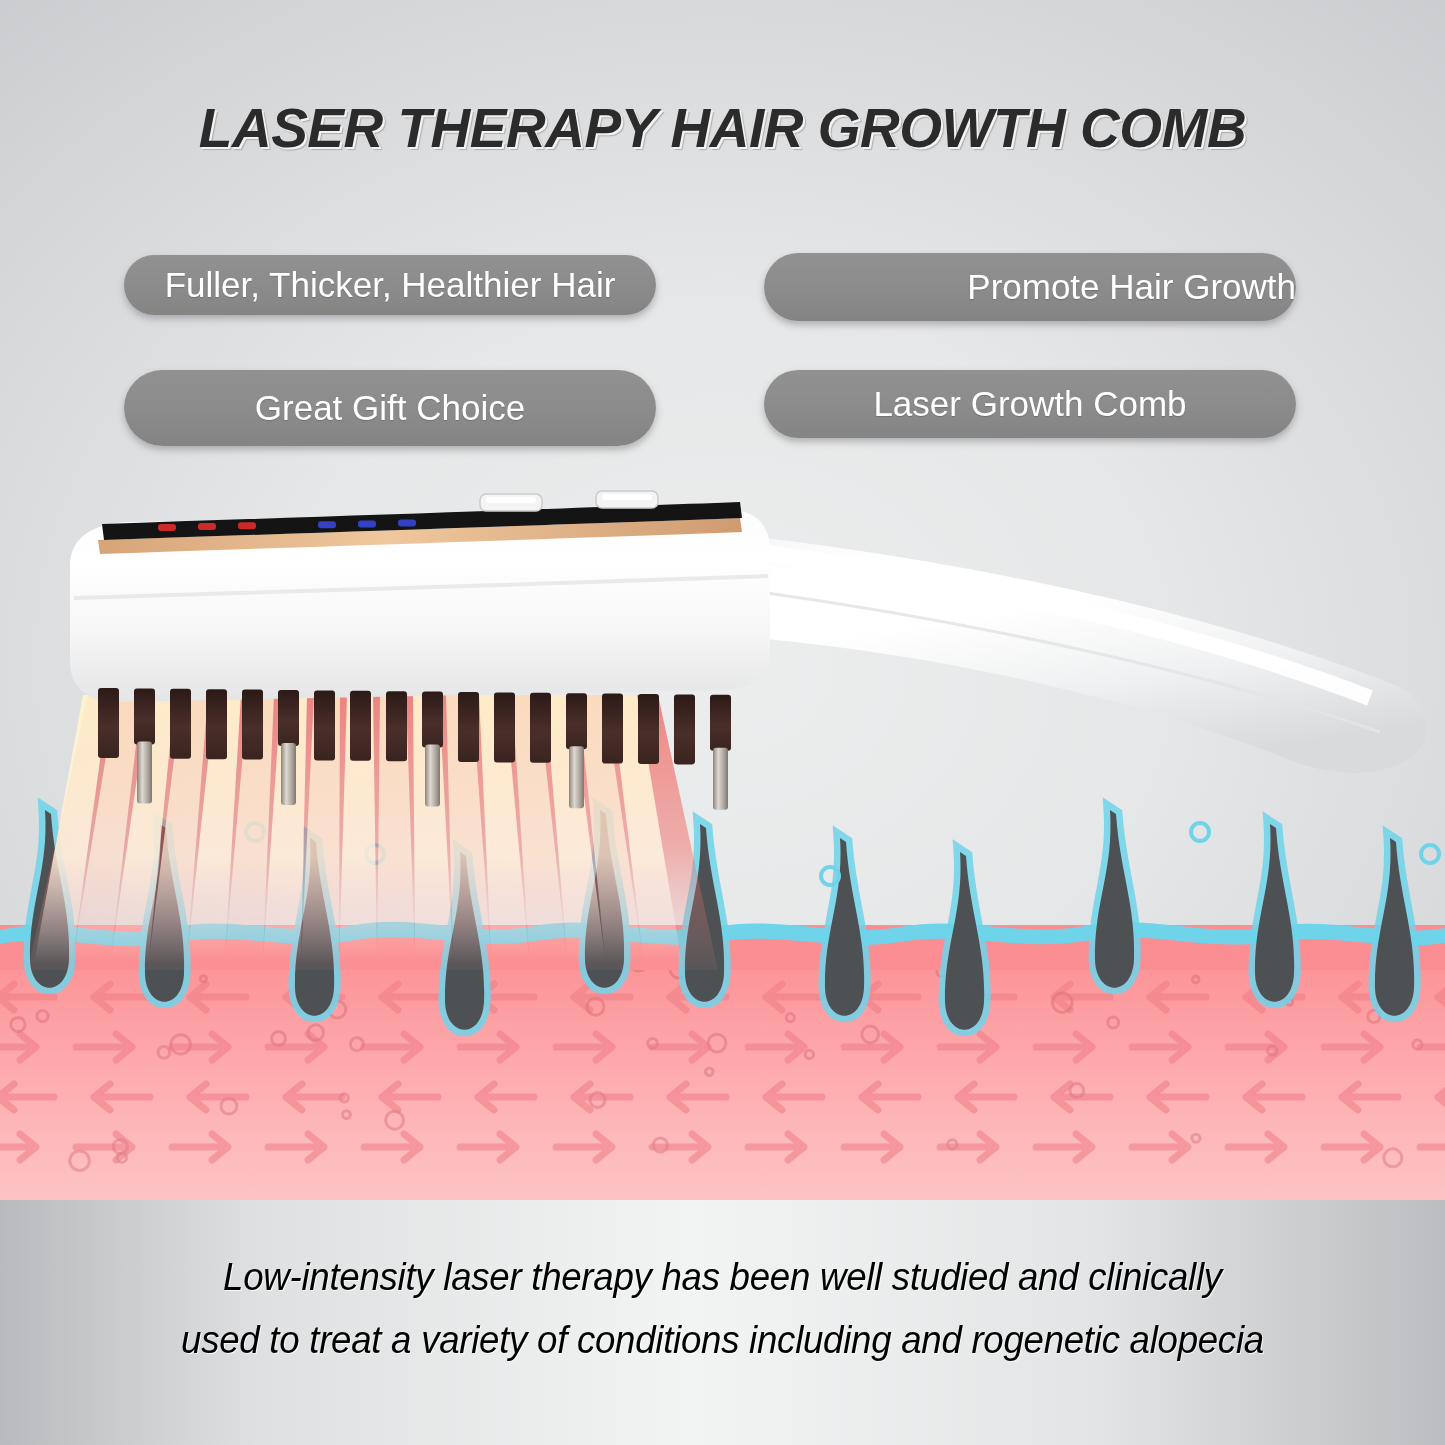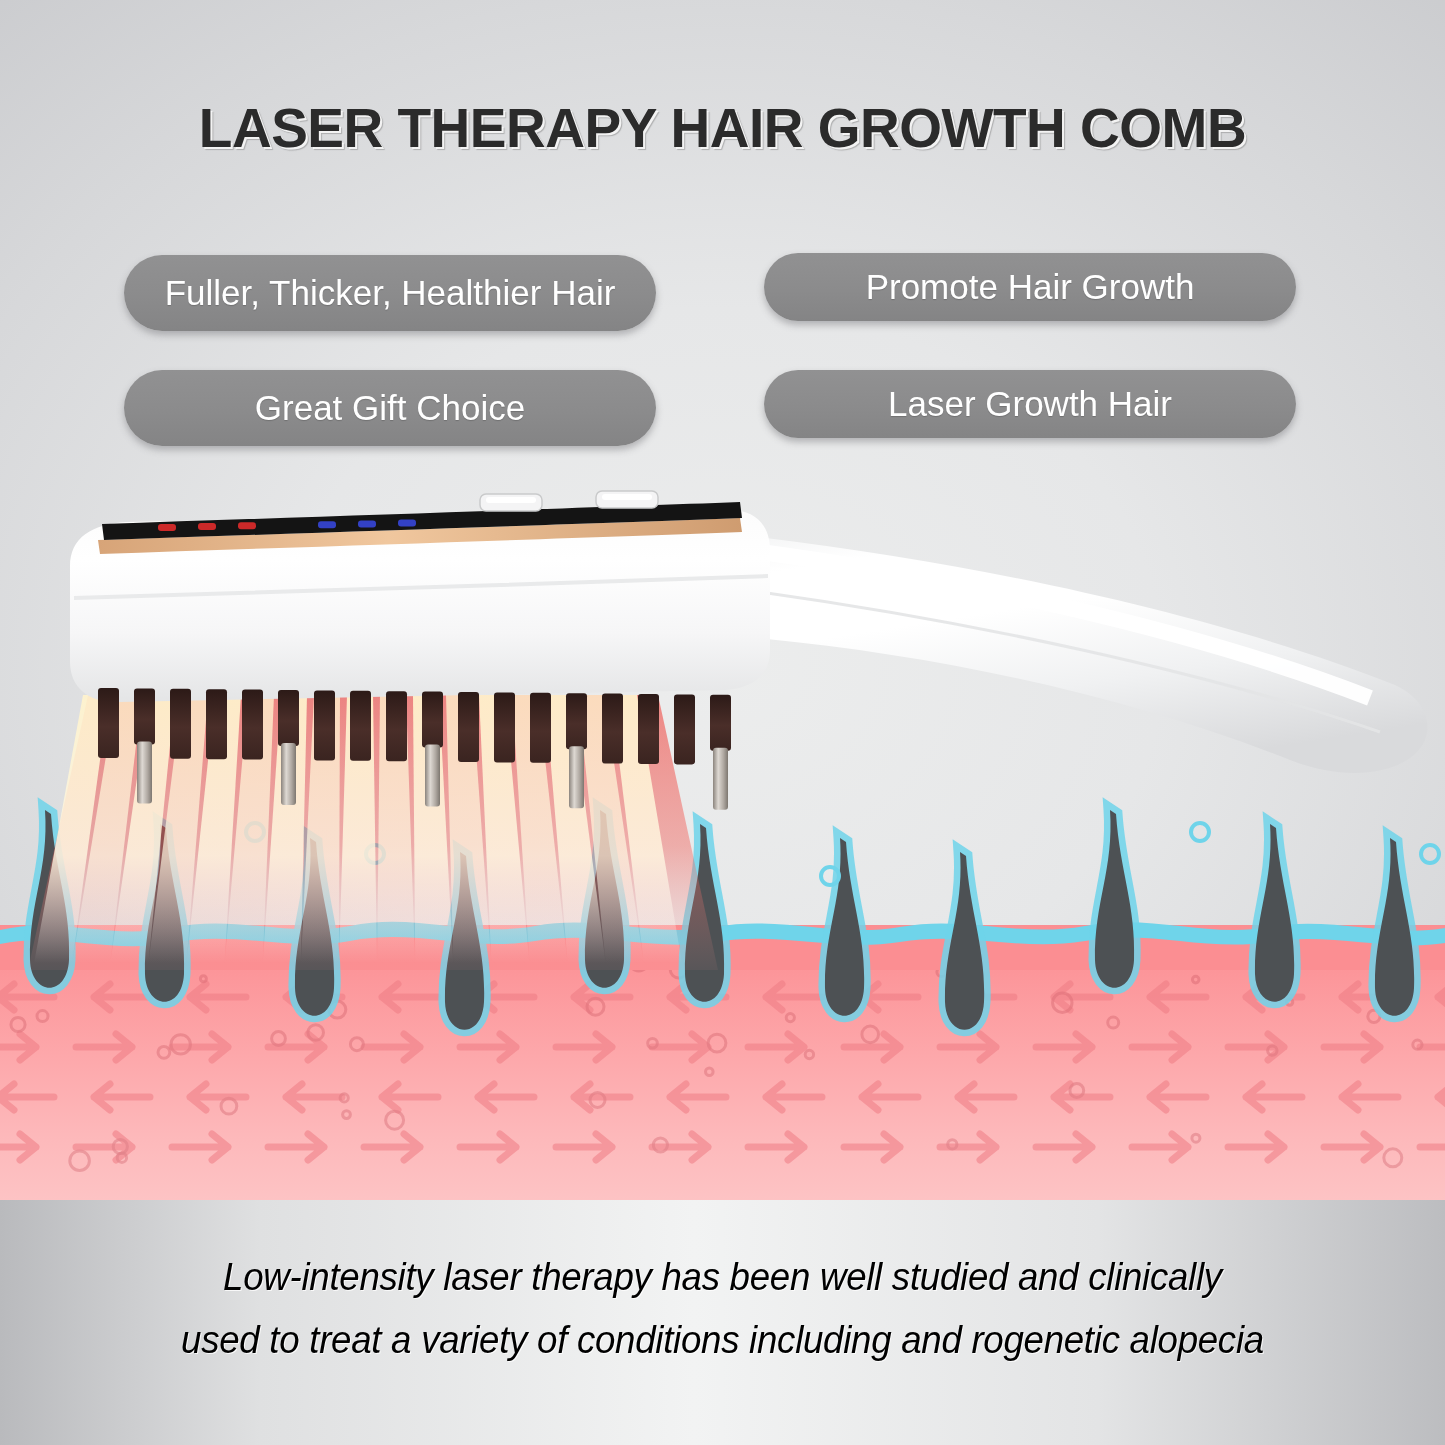--- a/index.html
+++ b/index.html
@@ -15,36 +15,36 @@
       background:
         radial-gradient(ellipse 80% 65% at 50% 46%, #eceded 0%, #e6e7e8 38%, #d7d8da 72%, #c9cacd 100%),
         linear-gradient(90deg,#c6c7ca 0%, #e9eaea 22%, #eef0f0 50%, #e4e5e6 78%, #c3c4c8 100%);
   }
   .bg-lower{position:absolute;left:0;right:0;top:1197px;height:248px;
       background:linear-gradient(90deg,#b9babd 0%,#dfe0e1 18%,#f2f3f3 48%,#e3e4e5 76%,#bcbdc0 100%);}
 
   
   .title{
     position:absolute;left:0;right:0;top:96px;text-align:center;
-    font-size:55px;font-weight:bold;
+    font-size:55px;font-weight:bold;font-style:italic;
     letter-spacing:-0.5px;color:#2b2b2b;
     text-shadow:2px 2px 0 rgba(255,255,255,.85), 3px 3px 1px rgba(120,120,120,.45);
     white-space:nowrap;
   }
 
   
   .pill{
     position:absolute;display:flex;align-items:center;justify-content:center;
     background:linear-gradient(180deg,#919192 0%,#8b8b8c 55%,#848485 100%);
     border-radius:60px;color:#fff;font-size:35px;
     box-shadow:0 4px 7px rgba(110,110,115,.45);
     text-shadow:0 1px 1px rgba(0,0,0,.18);
   }
-  .pill.p1{left:124px;top:255px;width:532px;height:76px;}
-  .pill.p2{left:764px;top:253px;width:532px;height:68px;}
+  .pill.p1{left:124px;top:255px;width:532px;height:60px;}
+  .pill.p2{left:764px;top:253px;width:532px;height:68px;justify-content:flex-end;}
   .pill.p3{left:124px;top:370px;width:532px;height:76px;}
   .pill.p4{left:764px;top:370px;width:532px;height:68px;}
 
   
   .scene{position:absolute;left:0;top:480px;width:1445px;height:720px;overflow:hidden;}
 
   
   .skin{position:absolute;left:0;top:445px;width:1445px;height:275px;
     background:linear-gradient(180deg,#fb8e92 0%,#fc9599 16%,#fda8ab 48%,#fdb9bb 78%,#fdc3c4 100%);}
   .arrows{position:absolute;left:0;top:455px;width:1445px;height:245px;opacity:.55;}
@@ -76,21 +76,21 @@
   <div class="pill p1">
     <span>Fuller, Thicker, Healthier Hair</span>
   </div>
   <div class="pill p2">
     <span>Promote Hair Growth</span>
   </div>
   <div class="pill p3">
     <span>Great Gift Choice</span>
   </div>
   <div class="pill p4">
-    <span>Laser Growth Hair</span>
+    <span>Laser Growth Comb</span>
   </div>
 
   <div class="scene">
 
     <div class="skin"></div>
 
     <svg class="arrows" viewBox="0 0 1445 245" preserveAspectRatio="none">
       <defs>
         <g id="arR">
           <path d="M0 0 H56 M40 -13 L56 0 L40 13" stroke="#ef7c84" stroke-width="7" fill="none" stroke-linecap="round" stroke-linejoin="round"></path>

